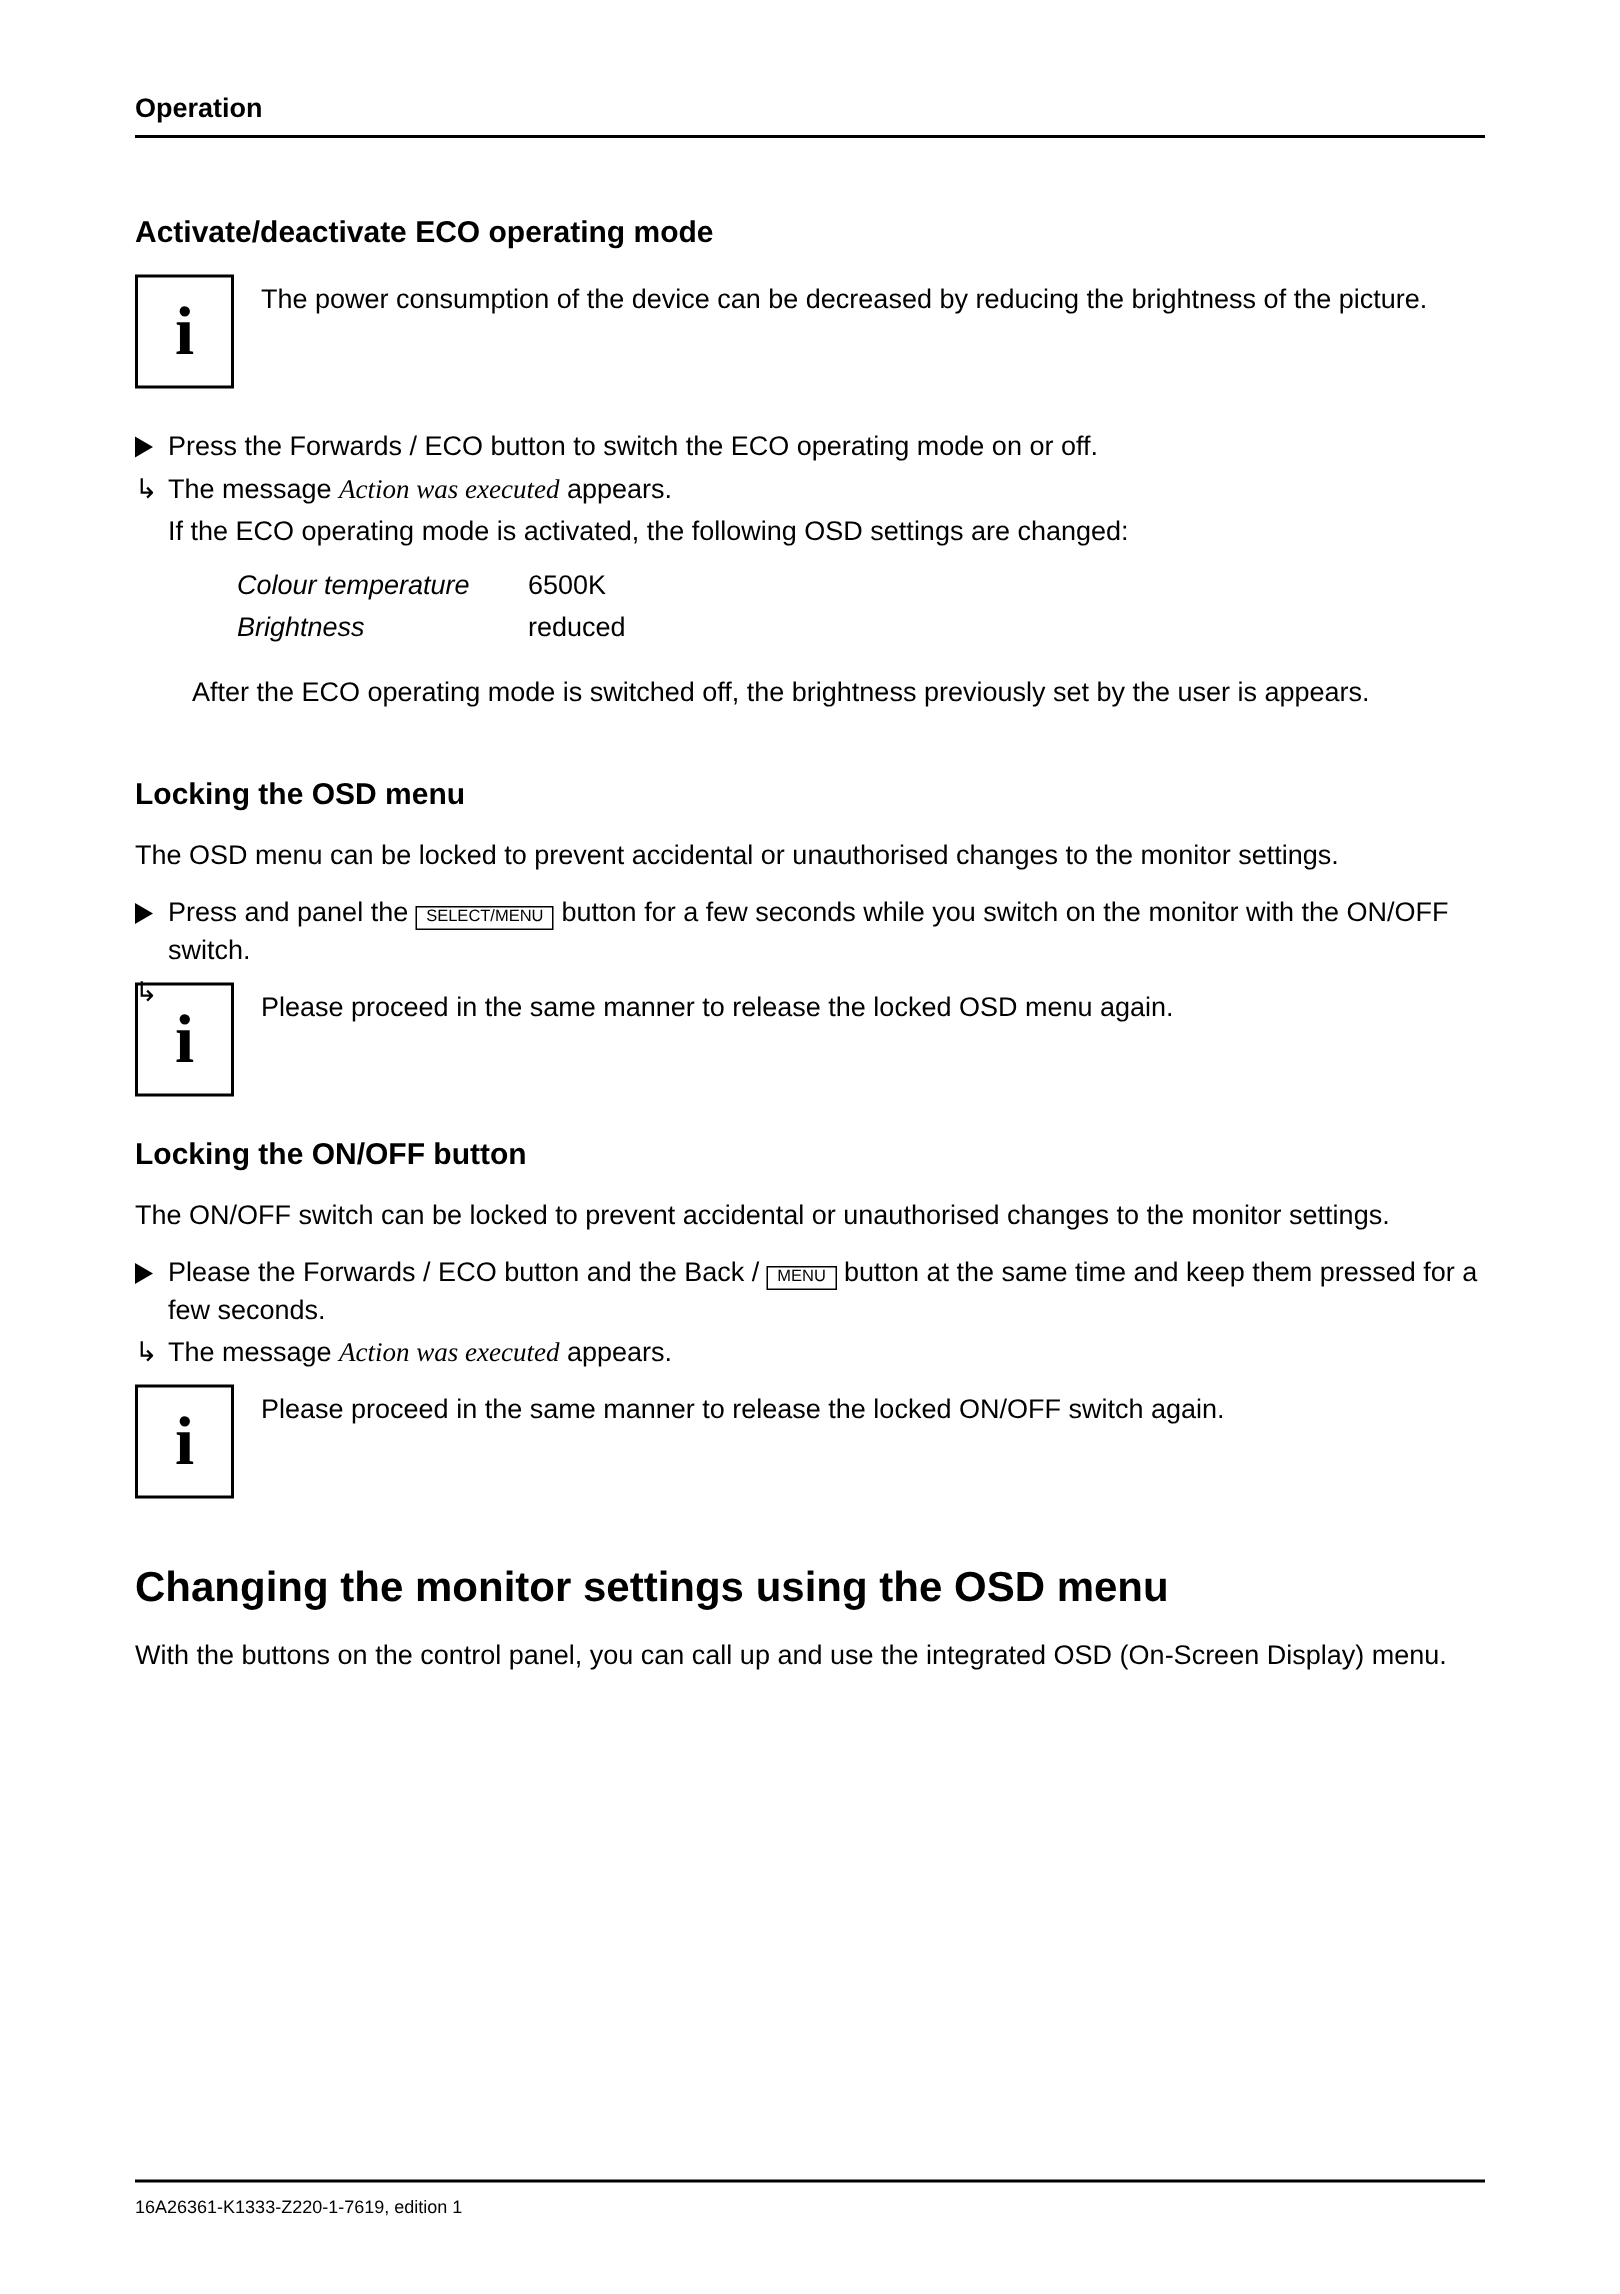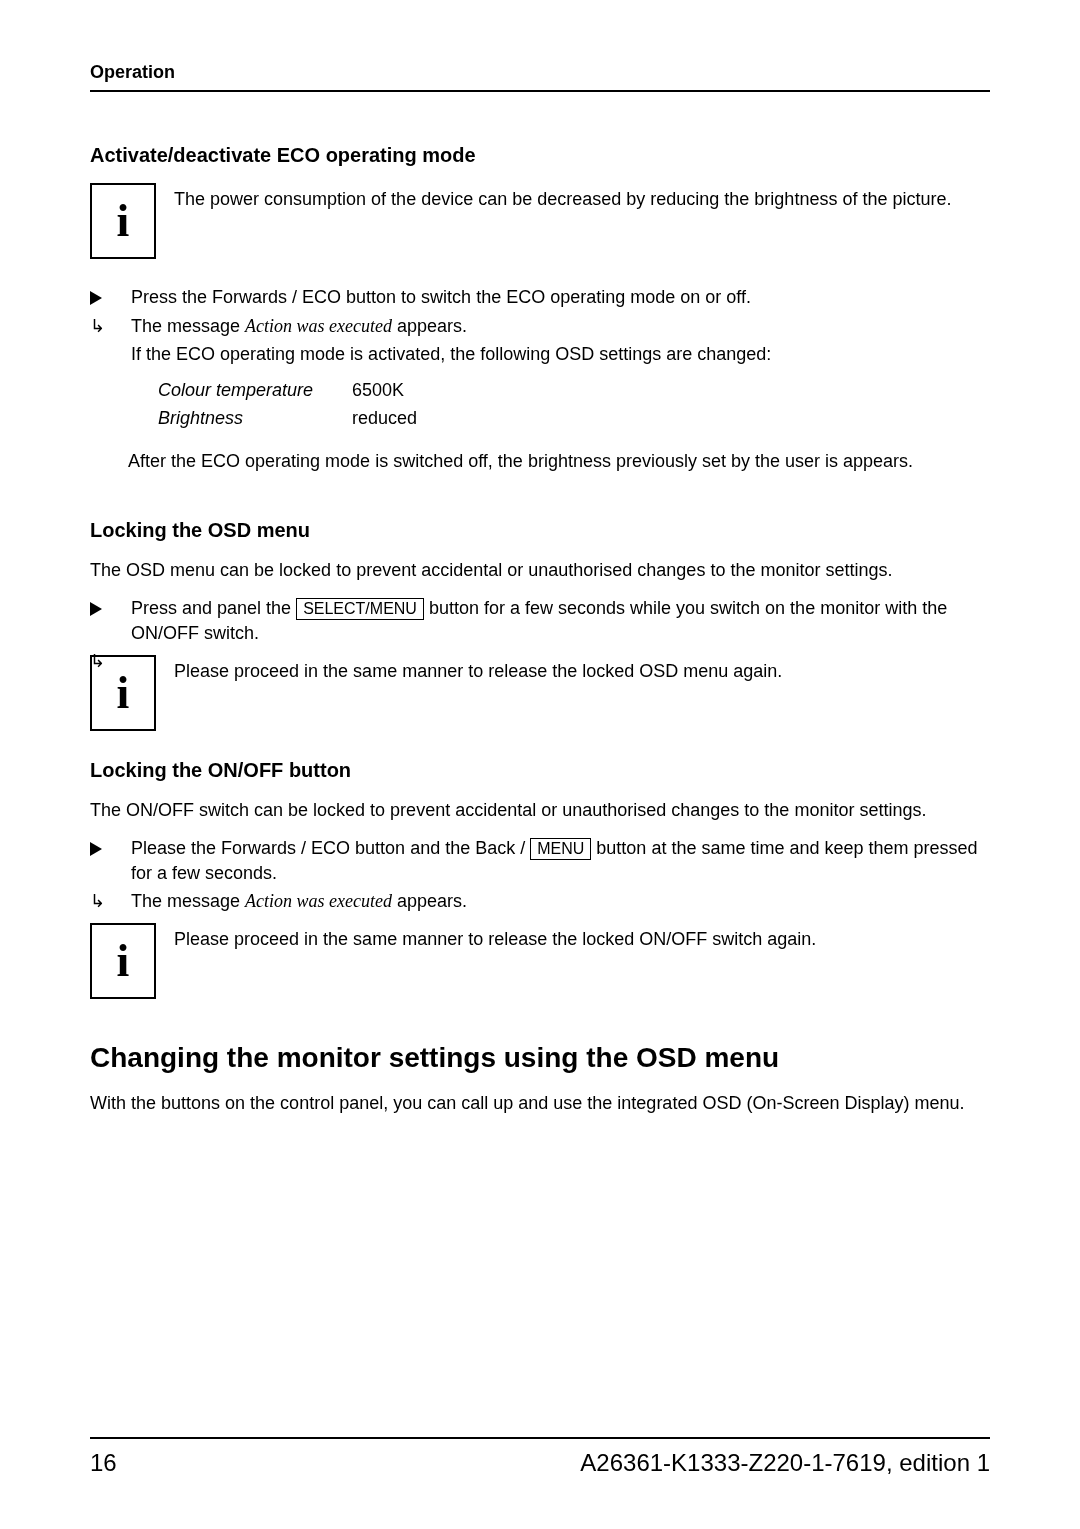--- a/index.html
+++ b/index.html
@@ -63,21 +63,21 @@
     flex: 1;
     padding-top: 4px;
   }
   ul.bullets {
     list-style: none;
     padding: 0;
     margin: 0 0 10px 0;
   }
   ul.bullets > li {
     position: relative;
-    padding-left: 41px;
+    padding-left: 22px;
     margin-bottom: 4px;
   }
   ul.bullets > li .marker {
     position: absolute;
     left: 0;
     top: 0;
     width: 28px;
     text-align: left;
     font-size: 18px;
   }
@@ -93,21 +93,21 @@
   .arrow-result {
     font-size: 18px;
   }
   .italic {
     font-style: italic;
     font-family: "Times New Roman", Times, serif;
   }
   .keycap {
     border: 1px solid #000;
     padding: 0 6px;
-    font-size: 16px;
+    font-size: 11px;
     display: inline-block;
     line-height: 1.25;
     vertical-align: baseline;
     font-family: Arial, sans-serif;
   }
   table.settings {
     border-collapse: collapse;
     margin: 6px 0 16px 68px;
   }
   table.settings td {
@@ -126,22 +126,22 @@
     margin: 0 0 14px 38px;
   }
   .footer {
     position: absolute;
     left: 90px;
     right: 90px;
     bottom: 50px;
   }
   .footer-row {
     display: flex;
-    justify-content: space-between;
-    font-size: 24px;
+    justify-content: flex-start;
+    font-size: 12px;
   }
   .section-gap { height: 30px; }
 </style>
 </head>
 <body>
 
 <div class="header">Operation</div>
 <hr class="hr-top">
 
 <h2 class="subheading">Activate/deactivate ECO operating mode</h2>

